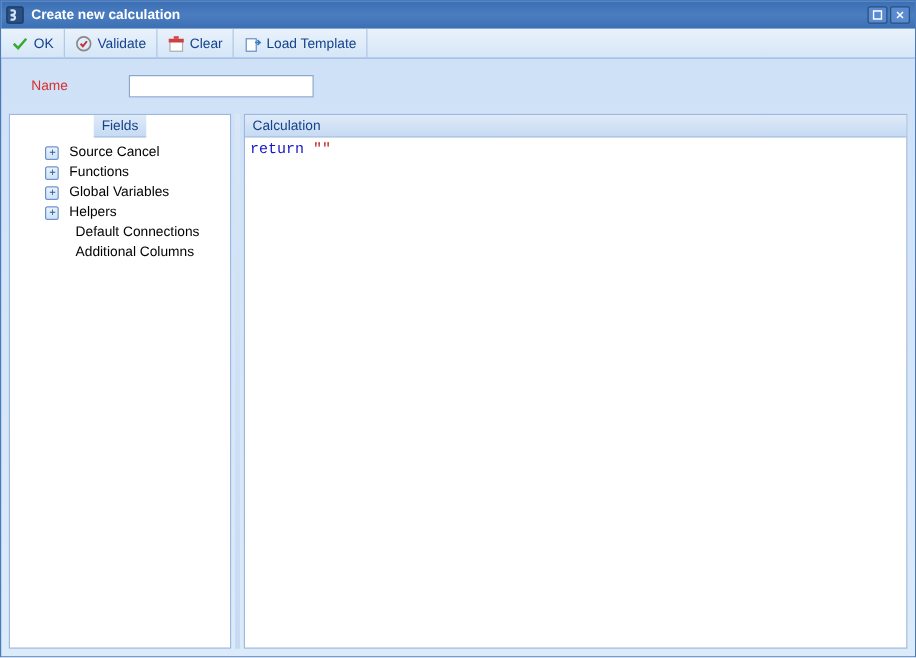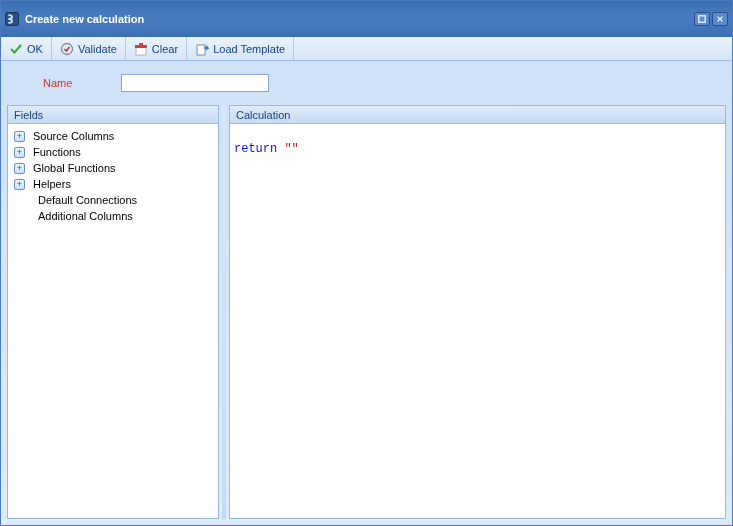--- a/index.html
+++ b/index.html
@@ -13,21 +13,21 @@
 }
 .window {
   width: 733px;
   height: 526px;
   border: 1px solid #4a7abb;
   background: linear-gradient(to bottom, #cde0f7 0%, #dcebf9 100%);
   display: flex;
   flex-direction: column;
 }
 .titlebar {
-  height: 36px;
+  height: 22px;
   background: linear-gradient(to bottom, #3b6fb3 0%, #4a7dc0 50%, #3b6fb3 100%);
   display: flex;
   align-items: center;
   padding: 0 4px;
   color: #fff;
   font-weight: bold;
 }
 .titlebar .icon {
   width: 14px;
   height: 14px;
@@ -72,21 +72,21 @@
   cursor: pointer;
   gap: 4px;
   color: #15428b;
 }
 .tbtn .ticon { width: 14px; height: 14px; display: flex; align-items: center; justify-content: center; }
 
 .namebar {
   height: 44px;
   display: flex;
   align-items: center;
-  padding-left: 42px;
+  padding-left: 24px;
 }
 .namebar .namelabel { color: #d83030; width: 78px; }
 .namebar input {
   width: 148px;
   height: 18px;
   border: 1px solid #8aa8d0;
   background: #fff;
   padding: 0 4px;
   font-family: inherit;
   font-size: 11px;
@@ -107,22 +107,22 @@
 }
 .panel-header {
   height: 18px;
   background: linear-gradient(to bottom, #dfeaf8 0%, #c6dbf3 100%);
   border-bottom: 1px solid #9bb8de;
   padding: 0 6px;
   color: #15428b;
   display: flex;
   align-items: center;
 }
-.panel-left { width: 212px; }
-.panel-right { flex: 1; gap: 16px; }
+.panel-left { width: 178px; align-items: center; }
+.panel-right { flex: 1; }
 
 .tree {
   padding: 4px 2px;
   flex: 1;
   overflow: auto;
 }
 .tree-item {
   display: flex;
   align-items: center;
   height: 16px;
@@ -236,29 +236,29 @@
   </div>
 
   <div class="main">
     <div class="panel panel-left">
       <div class="panel-header">
         <span>Fields</span>
       </div>
       <div class="tree">
         <div class="tree-item">
           <span class="expander">+</span>
-          <span>Source Columns</span>
+          <span>Source Cancel</span>
         </div>
         <div class="tree-item">
           <span class="expander">+</span>
           <span>Functions</span>
         </div>
         <div class="tree-item">
           <span class="expander">+</span>
-          <span>Global Functions</span>
+          <span>Global Variables</span>
         </div>
         <div class="tree-item">
           <span class="expander">+</span>
           <span>Helpers</span>
         </div>
         <div class="tree-item child">
           <span>Default Connections</span>
         </div>
         <div class="tree-item child">
           <span>Additional Columns</span>

